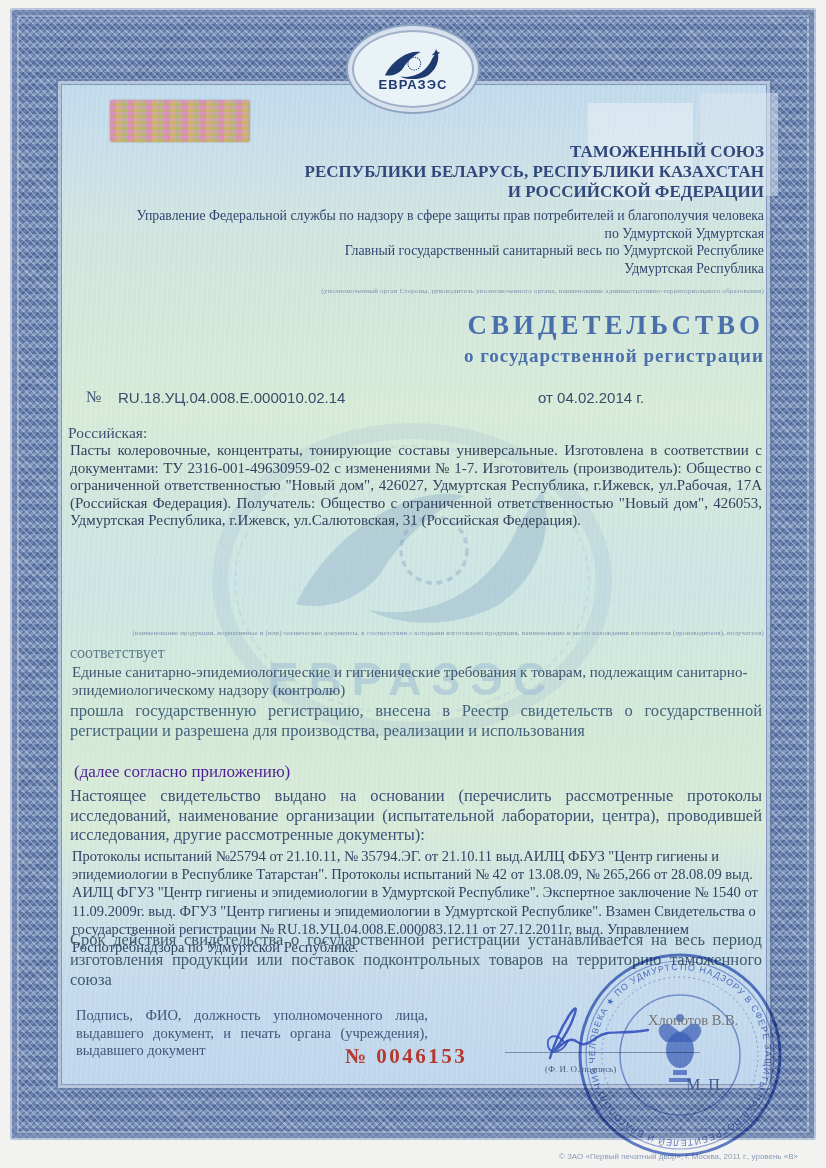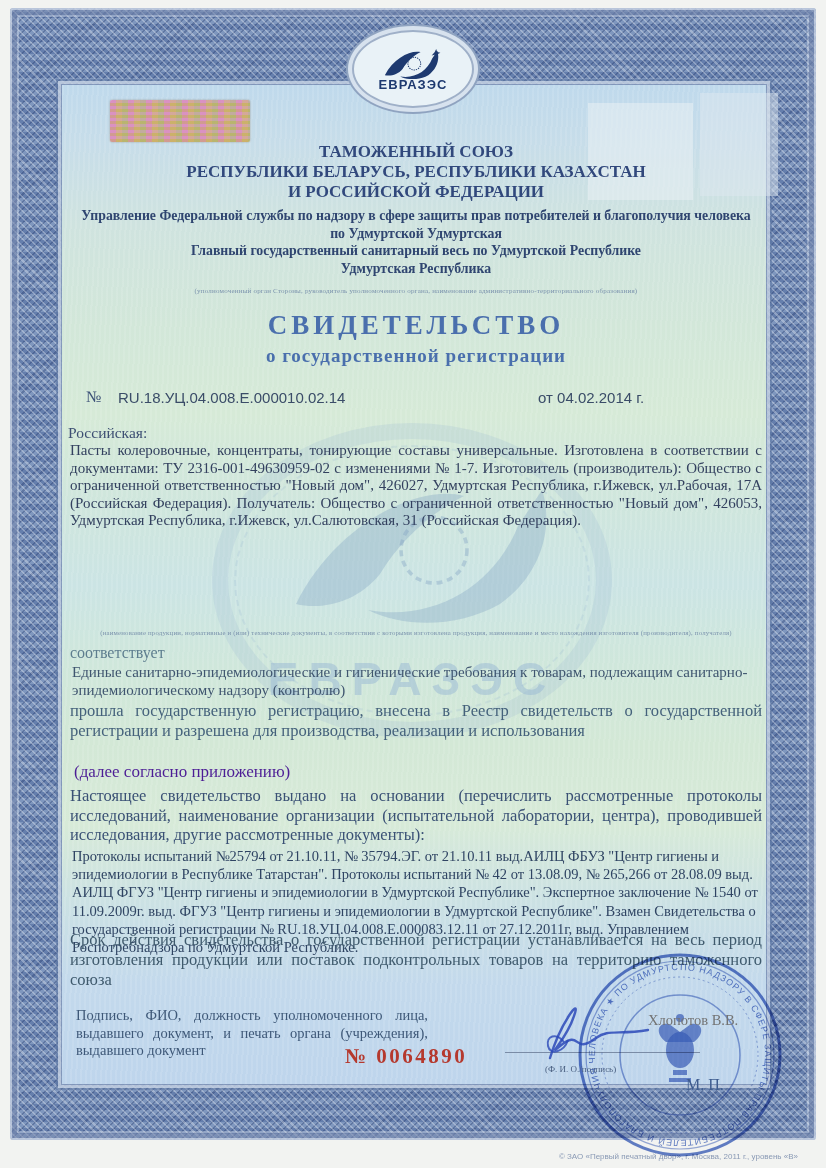--- a/index.html
+++ b/index.html
@@ -64,23 +64,23 @@
     display:flex; flex-direction:column; align-items:center; justify-content:flex-end;
     pointer-events:none;
   }
   .watermark svg { position:absolute; top:28px; left:50px; }
   .wm-text {
     font-family:"Liberation Sans",sans-serif; font-weight:bold; font-size:46px;
     letter-spacing:10px; color:rgba(152,183,212,.5); margin-bottom:16px;
   }
   
   .txt { position:absolute; z-index:3; color:#3c4f72; }
-  .center { text-align:center; left:68px; right:62px; }
+  .center { text-align:right; left:68px; right:62px; }
   .union-block { top:142px; font-weight:bold; font-size:17px; line-height:20px; color:#31487c; }
-  .auth-block { top:207px; font-size:13.8px; line-height:17.6px; color:#2f4570;font-weight:bold; }
+  .auth-block { top:207px; font-size:13.8px; line-height:17.6px; color:#2f4570; }
   .fine { font-size:7px; color:#7b93ad; letter-spacing:.2px; }
   .cap1 { top:287px; }
   .title-main { top:310px; font-size:27px; font-weight:bold; letter-spacing:4px; color:#4a6fad; }
   .title-sub  { top:345px; font-size:19px; font-weight:bold; letter-spacing:1px; color:#4a6fad; }
   .num-label  { left:86px;  top:388px; font-size:16px; color:#3d5278; }
   .num-value  { left:118px; top:389px; font-size:15px; font-family:"Liberation Sans",sans-serif; color:#3a4c68; }
   .date-row   { left:538px; top:389px; font-size:15px; font-family:"Liberation Sans",sans-serif; color:#3a4c68; }
   .prod-label { left:68px;  top:424px; font-size:15.5px; color:#3d4f73; }
   .prod-text  { left:70px;  top:442px; width:692px; font-size:15px; line-height:17.6px; text-align:justify; color:#33415f; }
   .cap2 { top:629px; font-size:6.8px; }
@@ -170,21 +170,21 @@
   <div class="txt basis-text">Протоколы испытаний №25794 от 21.10.11, № 35794.ЭГ. от 21.10.11 выд.АИЛЦ ФБУЗ "Центр гигиены и эпидемиологии в Республике Татарстан". Протоколы испытаний № 42 от 13.08.09, № 265,266 от 28.08.09 выд. АИЛЦ ФГУЗ "Центр гигиены и эпидемиологии в Удмуртской Республике". Экспертное заключение № 1540 от 11.09.2009г. выд. ФГУЗ "Центр гигиены и эпидемиологии в Удмуртской Республике". Взамен Свидетельства о государственной регистрации № RU.18.УЦ.04.008.Е.000083.12.11 от 27.12.2011г, выд. Управлением Роспотребнадзора по Удмуртской Республике.</div>
 
   <div class="txt valid-text">Срок действия свидетельства о государственной регистрации устанавливается на весь период изготовления продукции или поставок подконтрольных товаров на территорию таможенного союза</div>
 
   <div class="txt sign-label">Подпись, ФИО, должность уполномоченного лица, выдавшего документ, и печать органа (учреждения), выдавшего документ</div>
   <div class="sig-line"></div>
   <div class="txt fio-cap">(Ф. И. О./подпись)</div>
   <div class="txt signatory">Хлопотов В.В.</div>
   <div class="txt mp">М. П.</div>
 
-  <div class="txt serial">№ 0064890</div>
+  <div class="txt serial">№ 0046153</div>
 
   <svg class="signature-svg" width="160" height="80" viewBox="0 0 160 80">
     <path d="M30 70 C40 36 62 6 54 28 C46 52 26 70 40 58 C62 40 52 68 76 50 C88 41 98 47 128 42" stroke="#2b49b8" stroke-width="2.4" fill="none" opacity=".85" stroke-linecap="round"></path>
     <path d="M44 54 C36 44 26 48 28 58 C30 68 44 64 48 52" stroke="#2b49b8" stroke-width="2" fill="none" opacity=".8"></path>
   </svg>
 
   <svg class="stamp" viewBox="0 0 210 210">
     <circle cx="105" cy="105" r="100" fill="none" stroke="rgba(47,86,186,.85)" stroke-width="3"></circle>
     <circle cx="105" cy="105" r="94" fill="none" stroke="rgba(47,86,186,.55)" stroke-width="1.2"></circle>
     <circle cx="105" cy="105" r="78" fill="none" stroke="rgba(47,86,186,.5)" stroke-width="1" stroke-dasharray="2 3"></circle>

